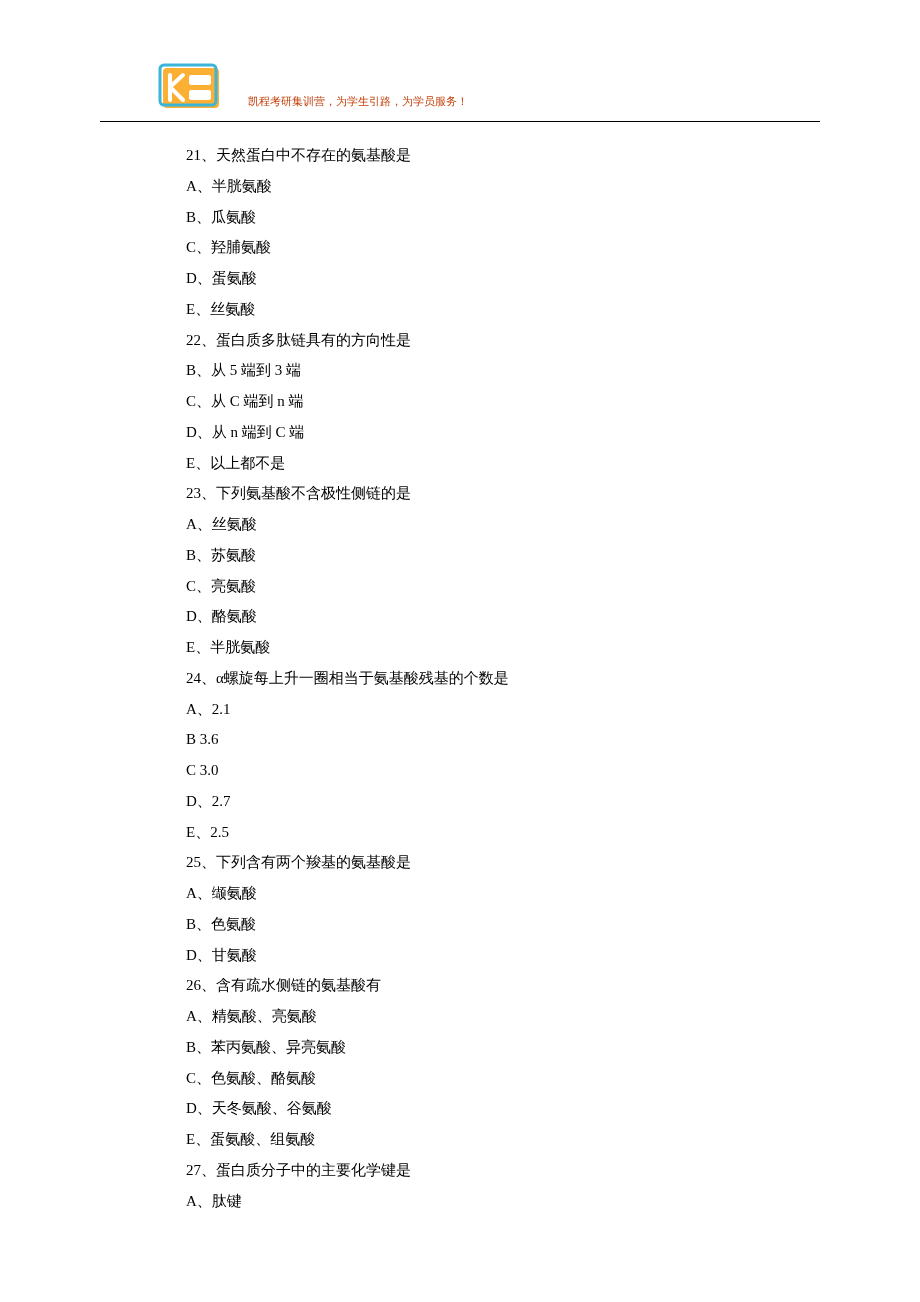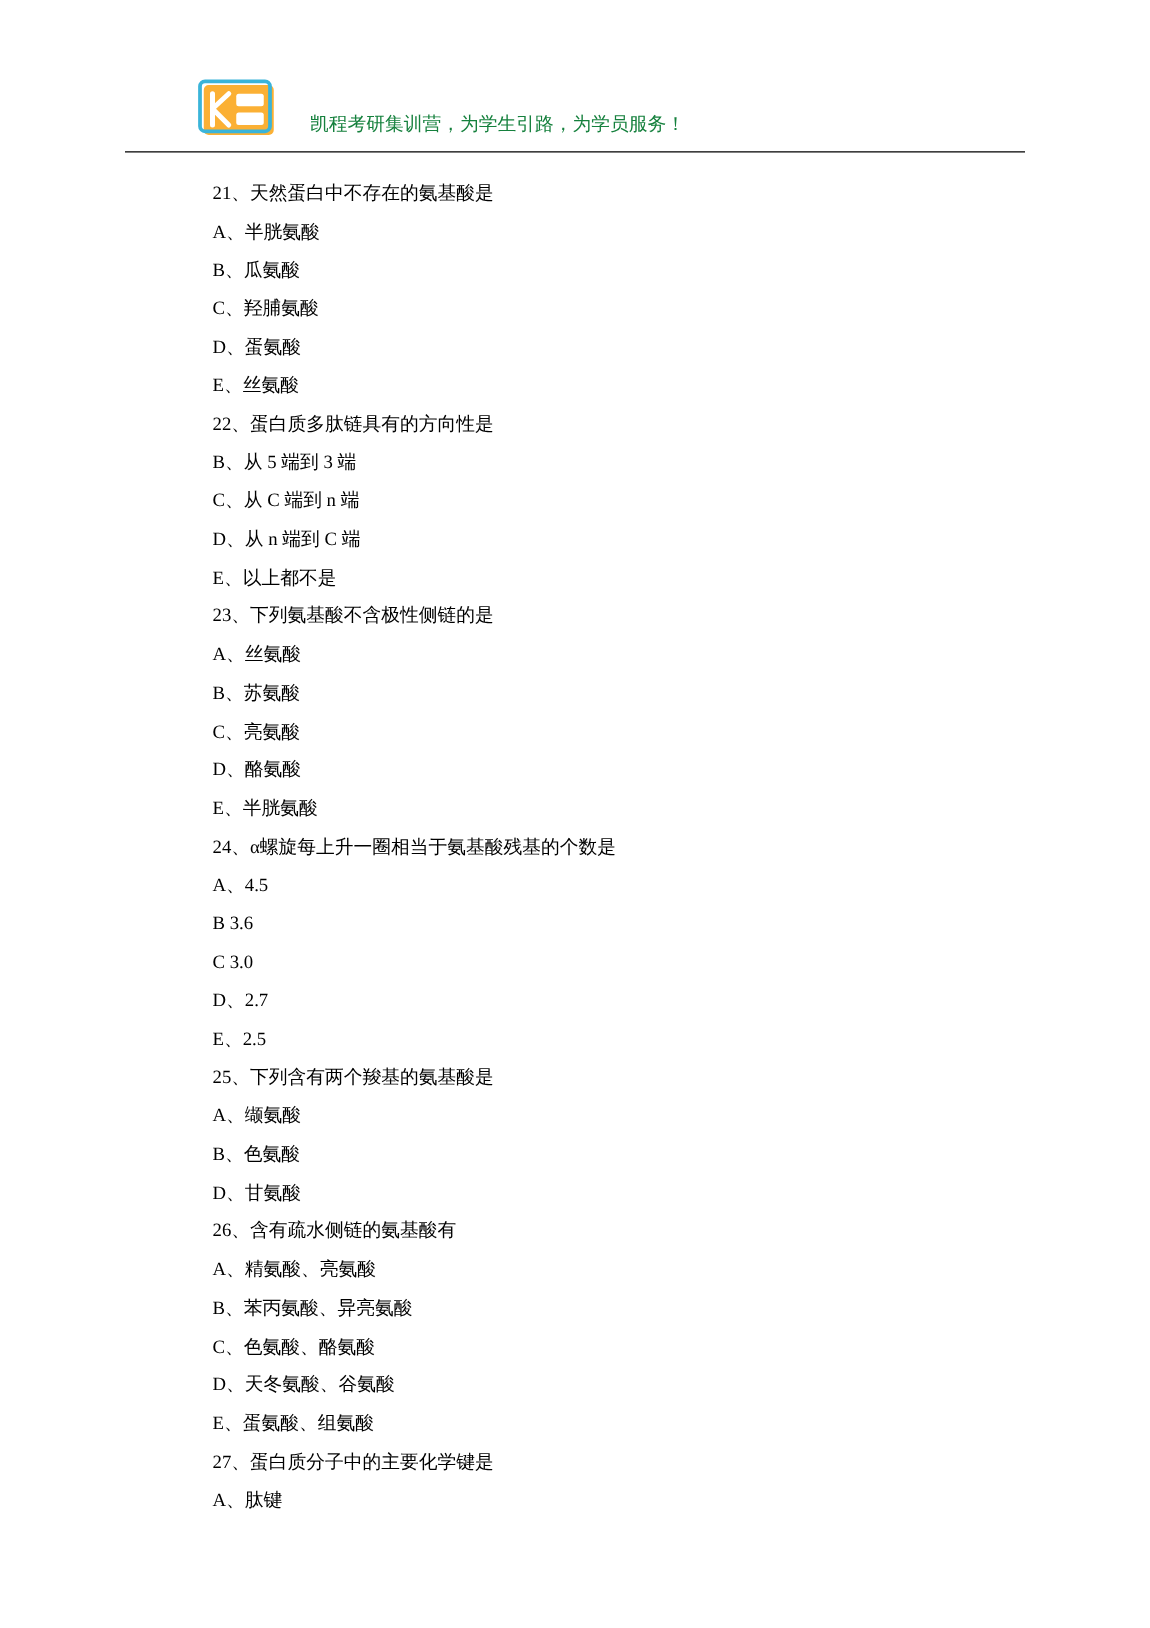--- a/index.html
+++ b/index.html
@@ -25,38 +25,39 @@
       margin-bottom: 6px;
       padding-left: 55px;
     }
     .logo {
       width: 75px;
       height: 55px;
       margin-right: 18px;
       flex-shrink: 0;
     }
     .slogan {
-      font-size: 15px;
-      color: #15803d;
+      font-size: 11px;
+      color: #c2410c;
       padding-bottom: 6px;
       font-family: "SimSun", "宋体", serif;
     }
     .header-line {
       border: none;
       border-top: 1.5px solid #000;
       margin-bottom: 18px;
     }
     .content {
       padding-left: 70px;
       font-size: 15px;
       line-height: 2.05;
       font-family: "Times New Roman", "SimSun", serif;
     }
     .line {
       white-space: nowrap;
+      margin-left: 16px;
     }
   </style>
 </head>
 <body>
 
 <div class="page">
   <div class="header">
     <div class="logo">
       <svg viewBox="0 0 75 55" width="75" height="55">
         <rect x="8" y="8" width="56" height="40" rx="4" fill="#FBB034"></rect>
@@ -82,21 +83,21 @@
     <div class="line">C、从 C 端到 n 端</div>
     <div class="line">D、从 n 端到 C 端</div>
     <div class="line">E、以上都不是</div>
     <div class="line">23、下列氨基酸不含极性侧链的是</div>
     <div class="line">A、丝氨酸</div>
     <div class="line">B、苏氨酸</div>
     <div class="line">C、亮氨酸</div>
     <div class="line">D、酪氨酸</div>
     <div class="line">E、半胱氨酸</div>
     <div class="line">24、α螺旋每上升一圈相当于氨基酸残基的个数是</div>
-    <div class="line">A、4.5</div>
+    <div class="line">A、2.1</div>
     <div class="line">B 3.6</div>
     <div class="line">C 3.0</div>
     <div class="line">D、2.7</div>
     <div class="line">E、2.5</div>
     <div class="line">25、下列含有两个羧基的氨基酸是</div>
     <div class="line">A、缬氨酸</div>
     <div class="line">B、色氨酸</div>
     <div class="line">D、甘氨酸</div>
     <div class="line">26、含有疏水侧链的氨基酸有</div>
     <div class="line">A、精氨酸、亮氨酸</div>

